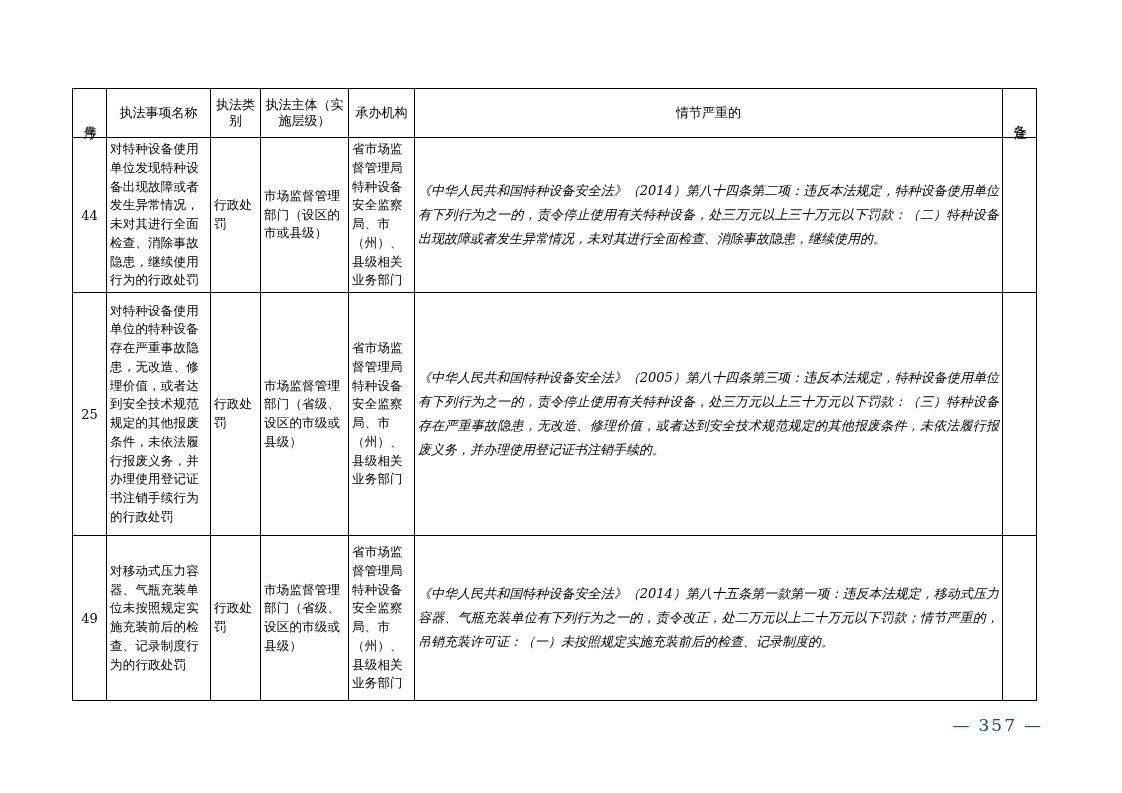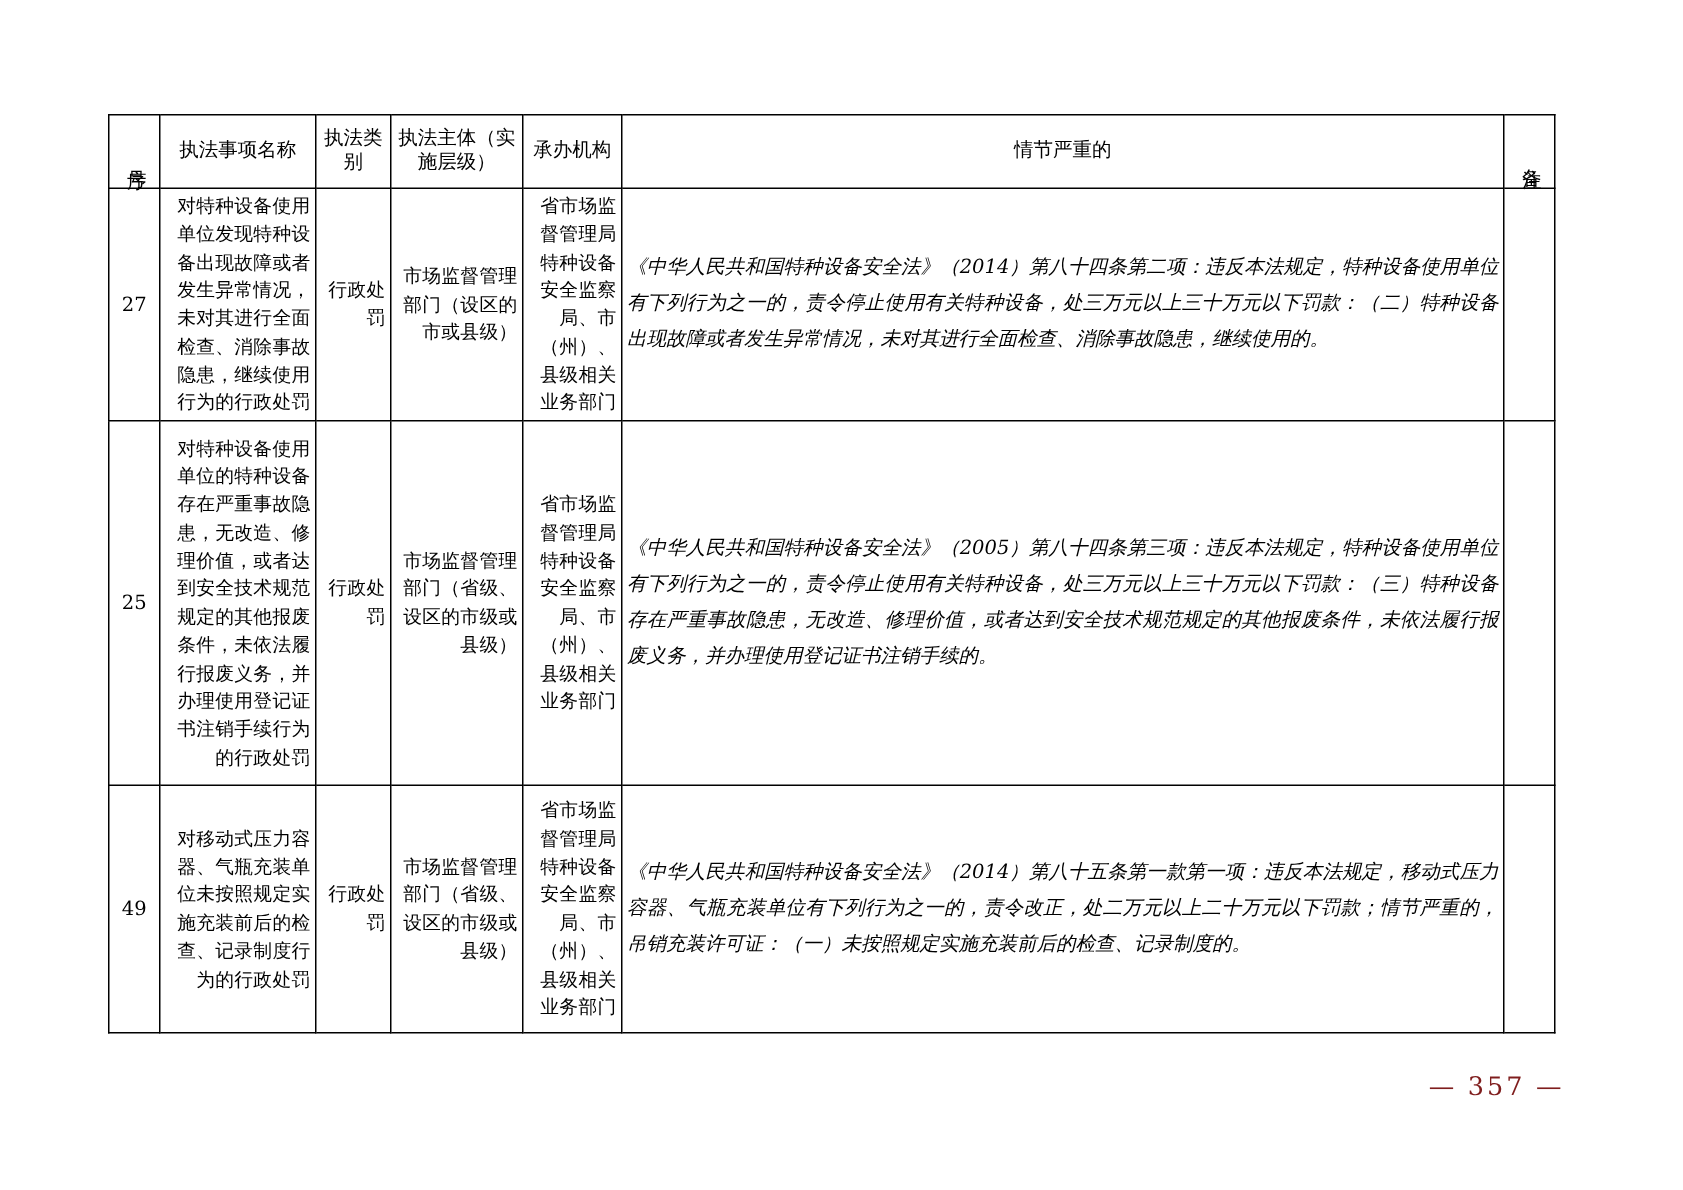--- a/index.html
+++ b/index.html
@@ -18,21 +18,21 @@
   .page {
     position: absolute;
     left: 0;
     top: 0;
     width: 1122px;
     height: 793px;
   }
   table.doc-table {
     position: absolute;
     left: 72px;
-    top: 76px;
+    top: 88px;
     width: 872px;
     border-collapse: collapse;
     table-layout: fixed;
   }
   table.doc-table td,
   table.doc-table th {
     border: 1px solid #000000;
     padding: 2px 3px;
     vertical-align: middle;
     font-weight: normal;
@@ -56,21 +56,21 @@
     text-orientation: upright;
     letter-spacing: 1px;
     display: inline-block;
     line-height: 1.1;
   }
   .cell-seq {
     text-align: center;
     font-size: 13px;
   }
   .cell-narrow {
-    text-align: right;
+    text-align: left;
     font-size: 12.5px;
     line-height: 1.5;
     letter-spacing: 0.2px;
   }
   .cell-basis {
     text-align: justify;
     font-size: 13px;
     line-height: 1.85;
     padding: 6px 10px;
     text-indent: 0;
@@ -81,21 +81,21 @@
   .row-34 td { height: 140px; }
   .row-35 td { height: 238px; }
   .row-36 td { height: 160px; }
 
   .page-number {
     position: absolute;
     right: 72px;
     bottom: 58px;
     font-size: 17px;
     letter-spacing: 2px;
-    color: #7f1d1d;
+    color: #0c4a6e;
     font-family: "DejaVu Serif", "Liberation Serif", serif;
   }
   .page-number .dash {
     display: inline-block;
     padding: 0 7px;
   }
 </style>
 </head>
 <body>
 
@@ -117,21 +117,21 @@
         <td>执法事项名称</td>
         <td>执法类别</td>
         <td>执法主体（实施层级）</td>
         <td>承办机构</td>
         <td>情节严重的</td>
         <td><span class="hdr-vertical">备注</span></td>
       </tr>
     </thead>
     <tbody>
       <tr class="row-34">
-        <td class="cell-seq">27</td>
+        <td class="cell-seq">44</td>
         <td class="cell-narrow">对特种设备使用单位发现特种设备出现故障或者发生异常情况，未对其进行全面检查、消除事故隐患，继续使用行为的行政处罚</td>
         <td class="cell-narrow">行政处罚</td>
         <td class="cell-narrow">市场监督管理部门（设区的市或县级）</td>
         <td class="cell-narrow">省市场监督管理局特种设备安全监察局、市（州）、县级相关业务部门</td>
         <td class="cell-basis">《中华人民共和国特种设备安全法》（2014）第八十四条第二项：违反本法规定，特种设备使用单位有下列行为之一的，责令停止使用有关特种设备，处三万元以上三十万元以下罚款：（二）特种设备出现故障或者发生异常情况，未对其进行全面检查、消除事故隐患，继续使用的。</td>
         <td class="cell-remark"></td>
       </tr>
       <tr class="row-35">
         <td class="cell-seq">25</td>
         <td class="cell-narrow">对特种设备使用单位的特种设备存在严重事故隐患，无改造、修理价值，或者达到安全技术规范规定的其他报废条件，未依法履行报废义务，并办理使用登记证书注销手续行为的行政处罚</td>

